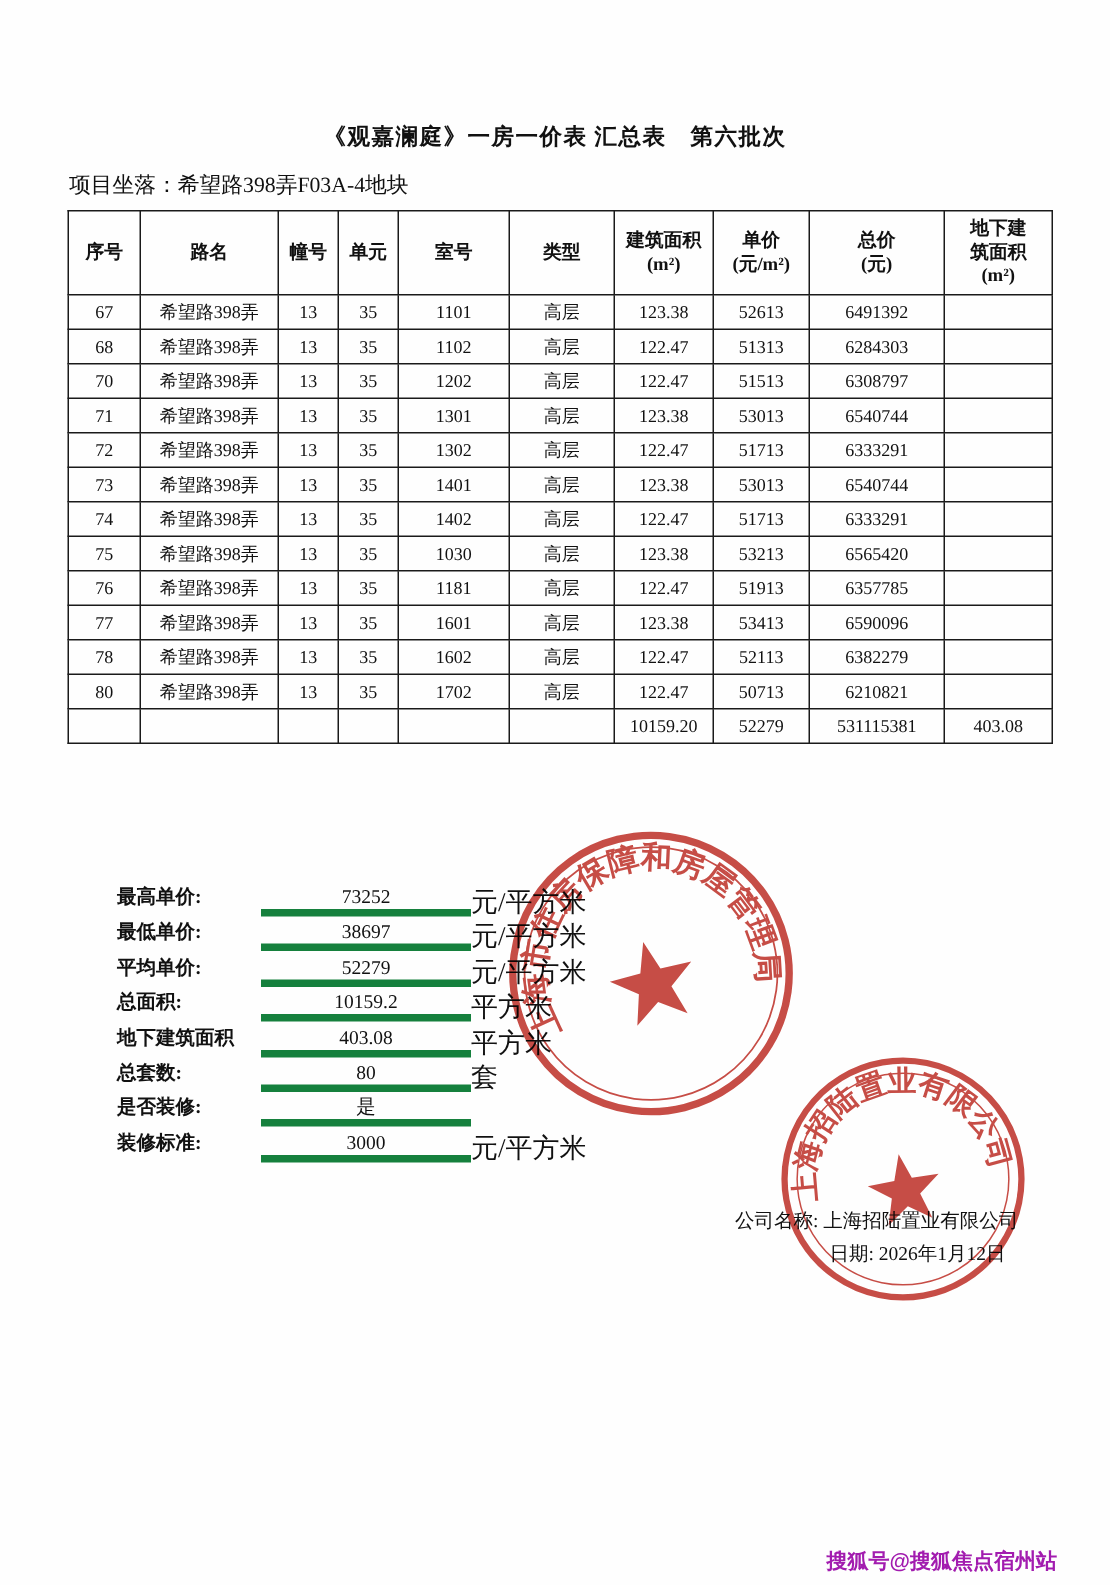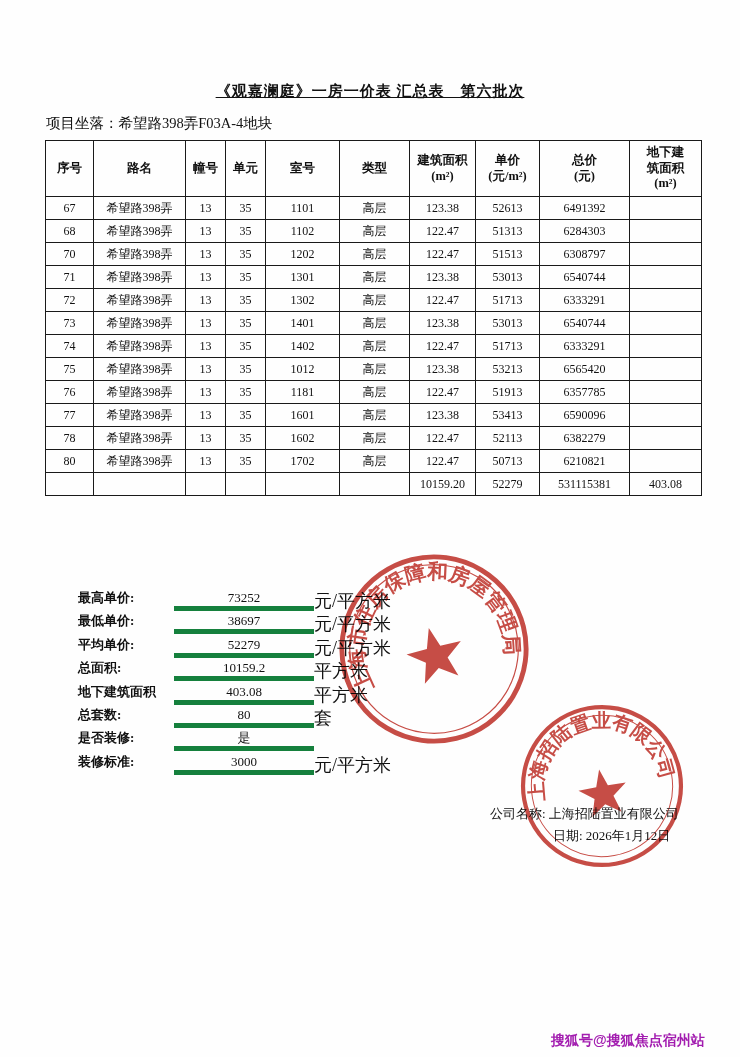--- a/index.html
+++ b/index.html
@@ -4,21 +4,21 @@
 <style>
   * { margin:0; padding:0; box-sizing:border-box; }
   html,body { background:#ffffff; }
   .page {
     position:relative; width:740px; height:1057px; background:#fefefe;
     font-family:"Liberation Serif","DejaVu Serif",serif; color:#111;
     overflow:hidden;
   }
   .title {
     position:absolute; top:82px; left:0; width:100%;
-    text-align:center; font-size:15px; font-weight:bold; letter-spacing:1px;text-decoration:underline;
+    text-align:center; font-size:15px; font-weight:bold; letter-spacing:1px;
   }
   .project {
     position:absolute; top:114px; left:46px;
     font-size:14.5px; font-weight:normal;
   }
   table.price-table {
     position:absolute; top:140px; left:45px; width:656px;
     border-collapse:collapse; table-layout:fixed;
   }
   .price-table th, .price-table td {
@@ -176,21 +176,21 @@
           <td>122.47</td>
           <td>51713</td>
           <td>6333291</td>
           <td></td>
         </tr>
         <tr>
           <td>75</td>
           <td>希望路398弄</td>
           <td>13</td>
           <td>35</td>
-          <td>1012</td>
+          <td>1030</td>
           <td>高层</td>
           <td>123.38</td>
           <td>53213</td>
           <td>6565420</td>
           <td></td>
         </tr>
         <tr>
           <td>76</td>
           <td>希望路398弄</td>
           <td>13</td>

